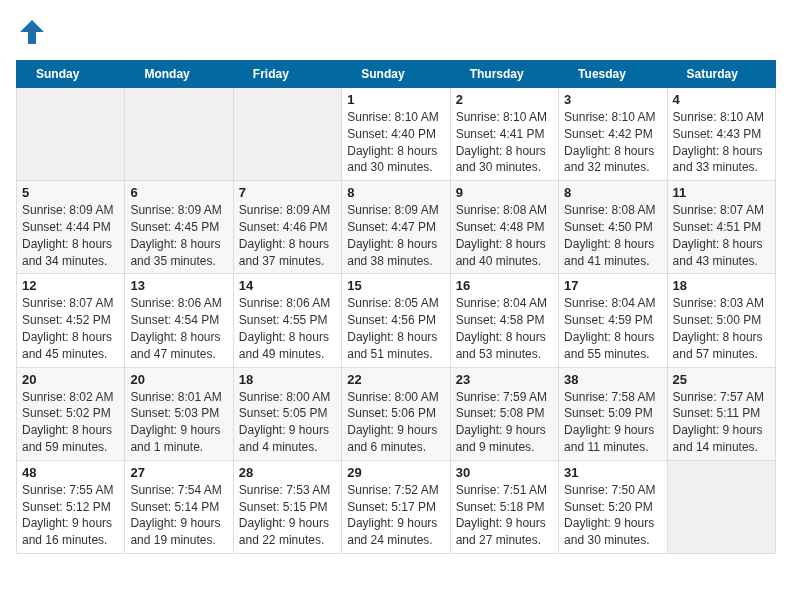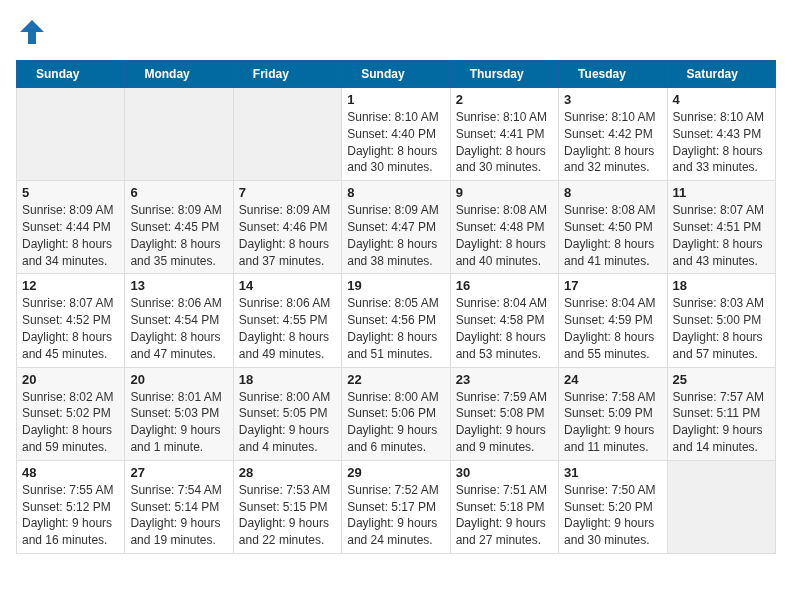--- a/index.html
+++ b/index.html
@@ -174,21 +174,21 @@
         </td>
         <td>
           <div class="day-number">13</div>
           <div class="day-info">Sunrise: 8:06 AM<br>Sunset: 4:54 PM<br>Daylight: 8 hours and 47 minutes.</div>
         </td>
         <td>
           <div class="day-number">14</div>
           <div class="day-info">Sunrise: 8:06 AM<br>Sunset: 4:55 PM<br>Daylight: 8 hours and 49 minutes.</div>
         </td>
         <td>
-          <div class="day-number">19</div>
+          <div class="day-number">15</div>
           <div class="day-info">Sunrise: 8:05 AM<br>Sunset: 4:56 PM<br>Daylight: 8 hours and 51 minutes.</div>
         </td>
         <td>
           <div class="day-number">16</div>
           <div class="day-info">Sunrise: 8:04 AM<br>Sunset: 4:58 PM<br>Daylight: 8 hours and 53 minutes.</div>
         </td>
         <td>
           <div class="day-number">17</div>
           <div class="day-info">Sunrise: 8:04 AM<br>Sunset: 4:59 PM<br>Daylight: 8 hours and 55 minutes.</div>
         </td>
@@ -212,21 +212,21 @@
         </td>
         <td>
           <div class="day-number">22</div>
           <div class="day-info">Sunrise: 8:00 AM<br>Sunset: 5:06 PM<br>Daylight: 9 hours and 6 minutes.</div>
         </td>
         <td>
           <div class="day-number">23</div>
           <div class="day-info">Sunrise: 7:59 AM<br>Sunset: 5:08 PM<br>Daylight: 9 hours and 9 minutes.</div>
         </td>
         <td>
-          <div class="day-number">24</div>
+          <div class="day-number">38</div>
           <div class="day-info">Sunrise: 7:58 AM<br>Sunset: 5:09 PM<br>Daylight: 9 hours and 11 minutes.</div>
         </td>
         <td>
           <div class="day-number">25</div>
           <div class="day-info">Sunrise: 7:57 AM<br>Sunset: 5:11 PM<br>Daylight: 9 hours and 14 minutes.</div>
         </td>
       </tr>
       <tr>
         <td>
           <div class="day-number">48</div>

